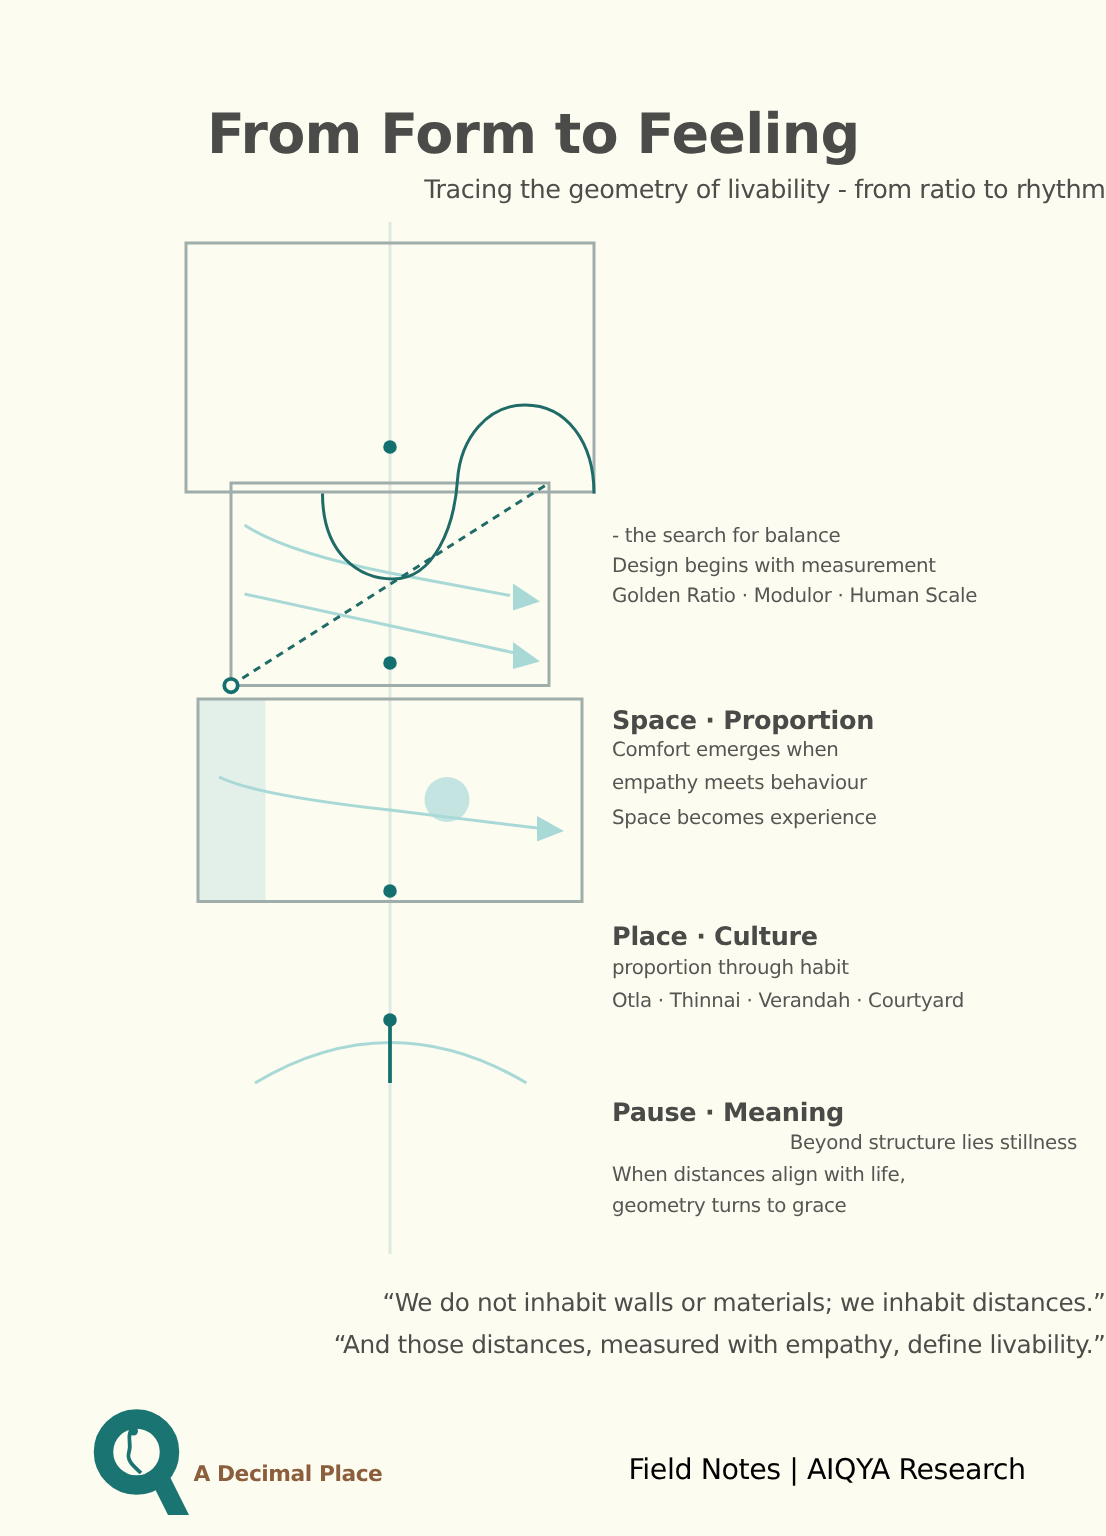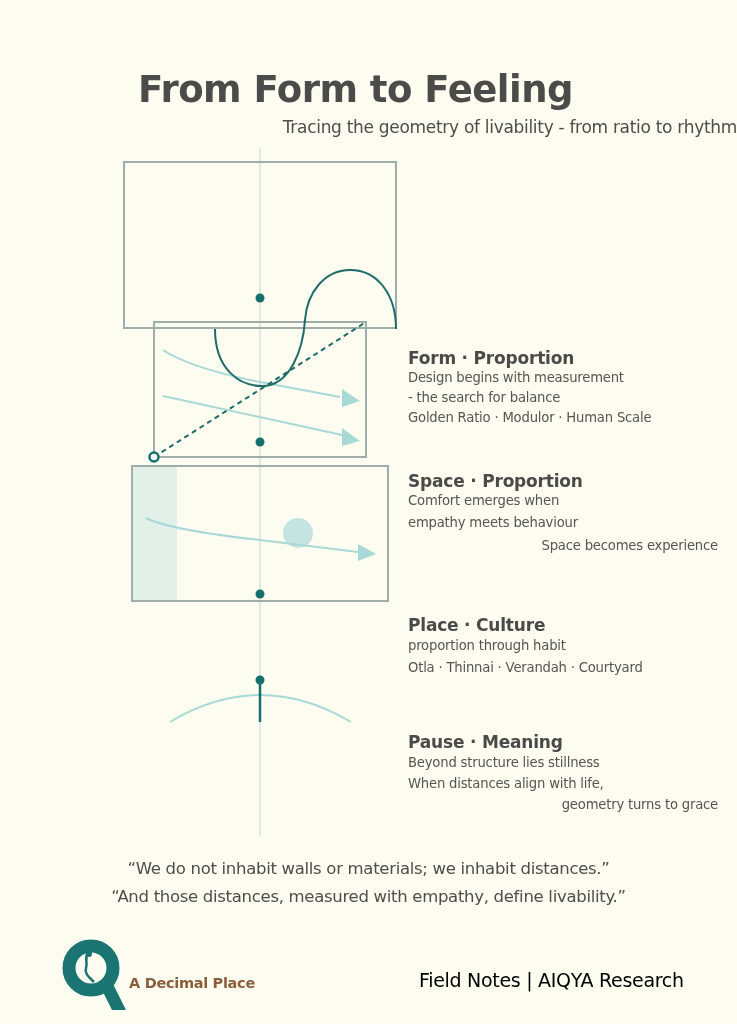--- a/index.html
+++ b/index.html
@@ -27,21 +27,21 @@
     }
     .section .heading {
       font-size: 17px; font-weight: bold; color: #4a4a48; line-height: 20px;
       letter-spacing: -0.2px;
     }
     .section .line {
       font-size: 13.2px; color: #555553; line-height: 21px; letter-spacing: -0.2px;
     }
     .section .line.tight { line-height: 20px; }
     .quote {
-      position: absolute; left: 0; width: 737px; text-align: center;
+      position: absolute; left: 0; width: 737px; text-align: right;
       font-size: 16.5px; color: #4d4d4b; letter-spacing: -0.3px;
     }
     .brand {
       position: absolute; left: 129px; top: 975px;
       font-size: 14.5px; font-weight: bold; color: #8b5e3c; letter-spacing: -0.3px;
     }
     .footer-right {
       position: absolute; left: 419px; top: 969px;
       font-size: 19px; color: #000000; letter-spacing: -0.3px;
     }
@@ -79,44 +79,43 @@
   <path d="M146 518 Q 170 530 260 540 L 358 552" fill="none" stroke="#a9d9d6" stroke-width="2"></path>
   <polygon points="358,544 376,554 358,561" fill="#a9d9d6"></polygon>
   <circle cx="260" cy="594" r="4.5" fill="#14706e"></circle>
 
   <path d="M170 722 Q 260 668 351 722" fill="none" stroke="#a9d9d6" stroke-width="2"></path>
   <line x1="260" y1="680" x2="260" y2="722" stroke="#14706e" stroke-width="2.5"></line>
   <circle cx="260" cy="680" r="4.5" fill="#14706e"></circle>
 </svg>
 
 <div class="section" style="top:348px;">
-  <div class="heading">Form · Proportion</div>
+  <div class="line tight">- the search for balance</div>
   <div class="line tight">Design begins with measurement</div>
-  <div class="line tight">- the search for balance</div>
   <div class="line tight">Golden Ratio · Modulor · Human Scale</div>
 </div>
 
 <div class="section" style="top:471px;">
   <div class="heading">Space · Proportion</div>
   <div class="line" style="line-height:20px;">Comfort emerges when</div>
   <div class="line" style="line-height:23px;">empathy meets behaviour</div>
-  <div class="line" style="line-height:24px;text-align:right;">Space becomes experience</div>
+  <div class="line" style="line-height:24px;">Space becomes experience</div>
 </div>
 
 <div class="section" style="top:615px;">
   <div class="heading">Place · Culture</div>
   <div class="line" style="line-height:21px;">proportion through habit</div>
   <div class="line" style="line-height:24px;">Otla · Thinnai · Verandah · Courtyard</div>
 </div>
 
 <div class="section" style="top:732px;">
   <div class="heading">Pause · Meaning</div>
-  <div class="line tight" style="line-height:22px;">Beyond structure lies stillness</div>
+  <div class="line tight" style="line-height:22px;text-align:right;">Beyond structure lies stillness</div>
   <div class="line tight">When distances align with life,</div>
-  <div class="line tight" style="line-height:22px;text-align:right;">geometry turns to grace</div>
+  <div class="line tight" style="line-height:22px;">geometry turns to grace</div>
 </div>
 
 <div class="quote" style="top:859px;">“We do not inhabit walls or materials; we inhabit distances.”</div>
 <div class="quote" style="top:887px;">“And those distances, measured with empathy, define livability.”</div>
 
 <svg class="logo" width="66" height="74" viewBox="0 0 66 74">
   <circle cx="29" cy="30" r="22" fill="none" stroke="#1a7472" stroke-width="13"></circle>
   <polygon points="36,44 48,40 64,72 50,72" fill="#1a7472"></polygon>
   <path d="M26 14 C 22 20 26 24 24 30 C 22 36 28 40 32 44" fill="none" stroke="#1a7472" stroke-width="2.5"></path>
   <circle cx="27" cy="16" r="3" fill="#1a7472"></circle>

